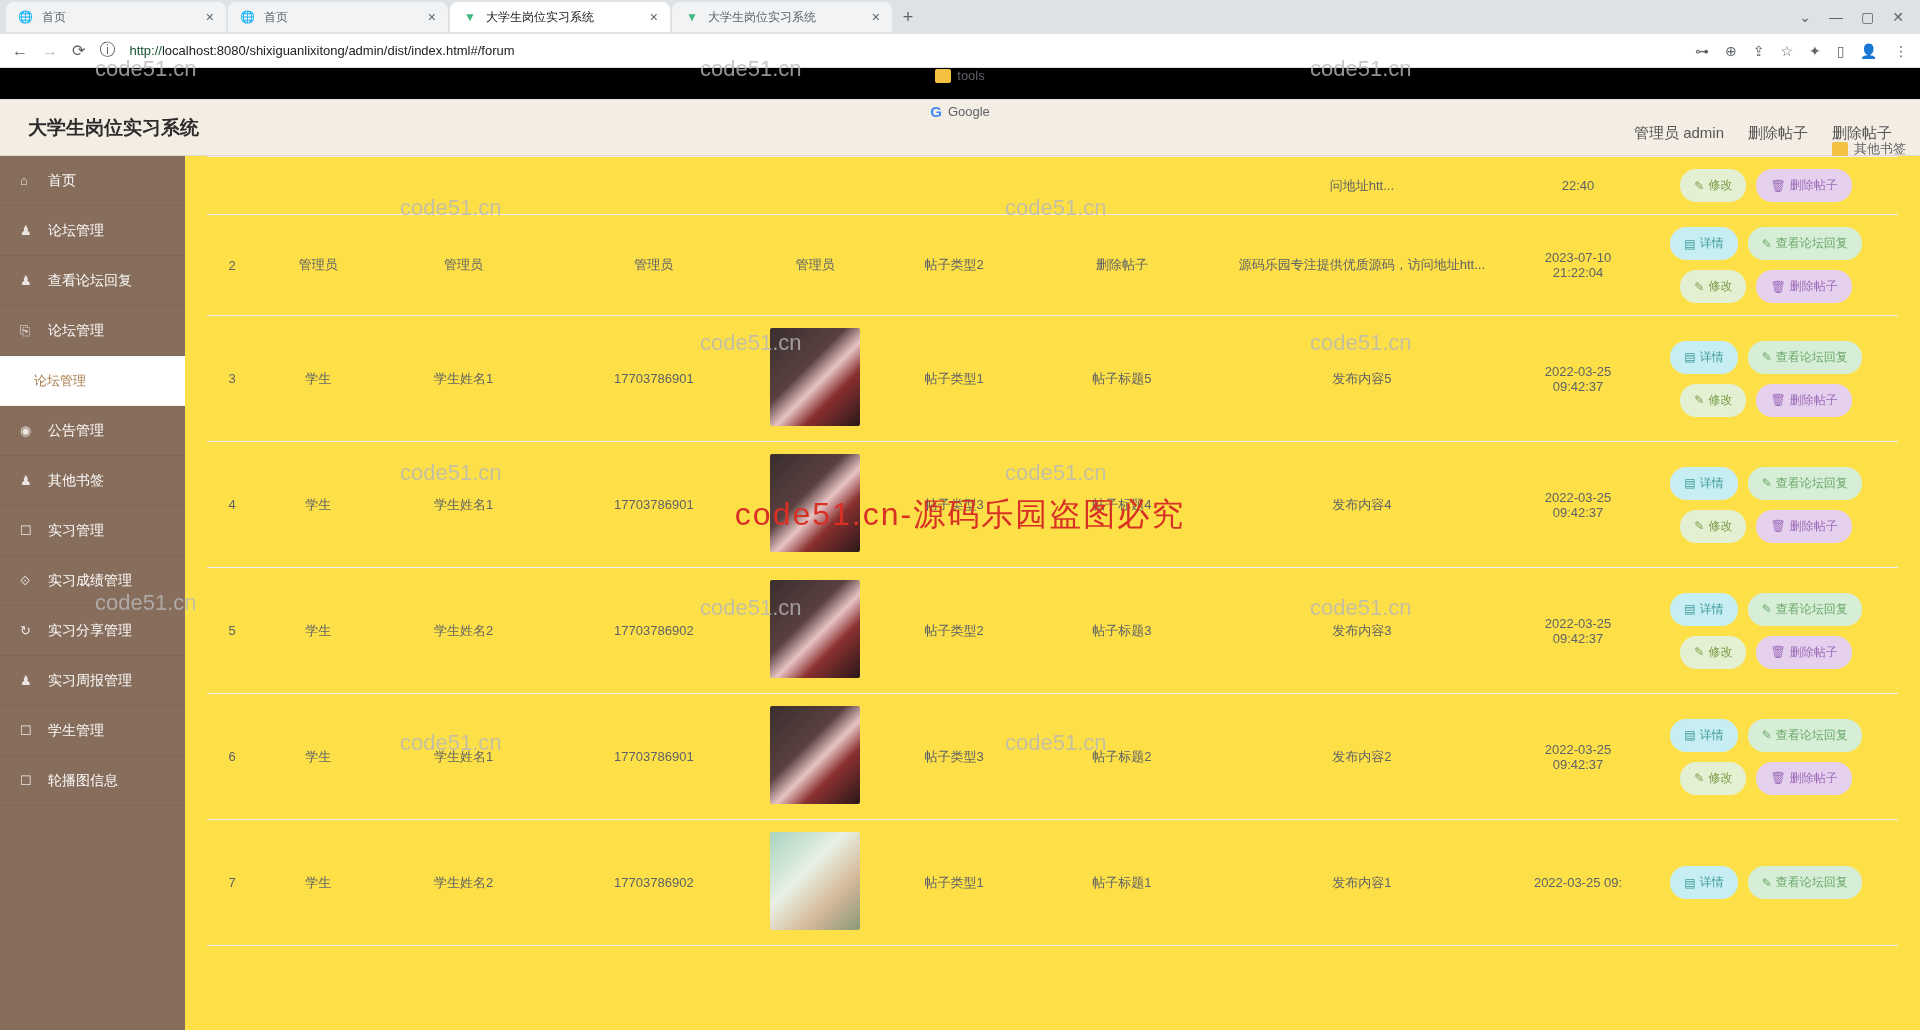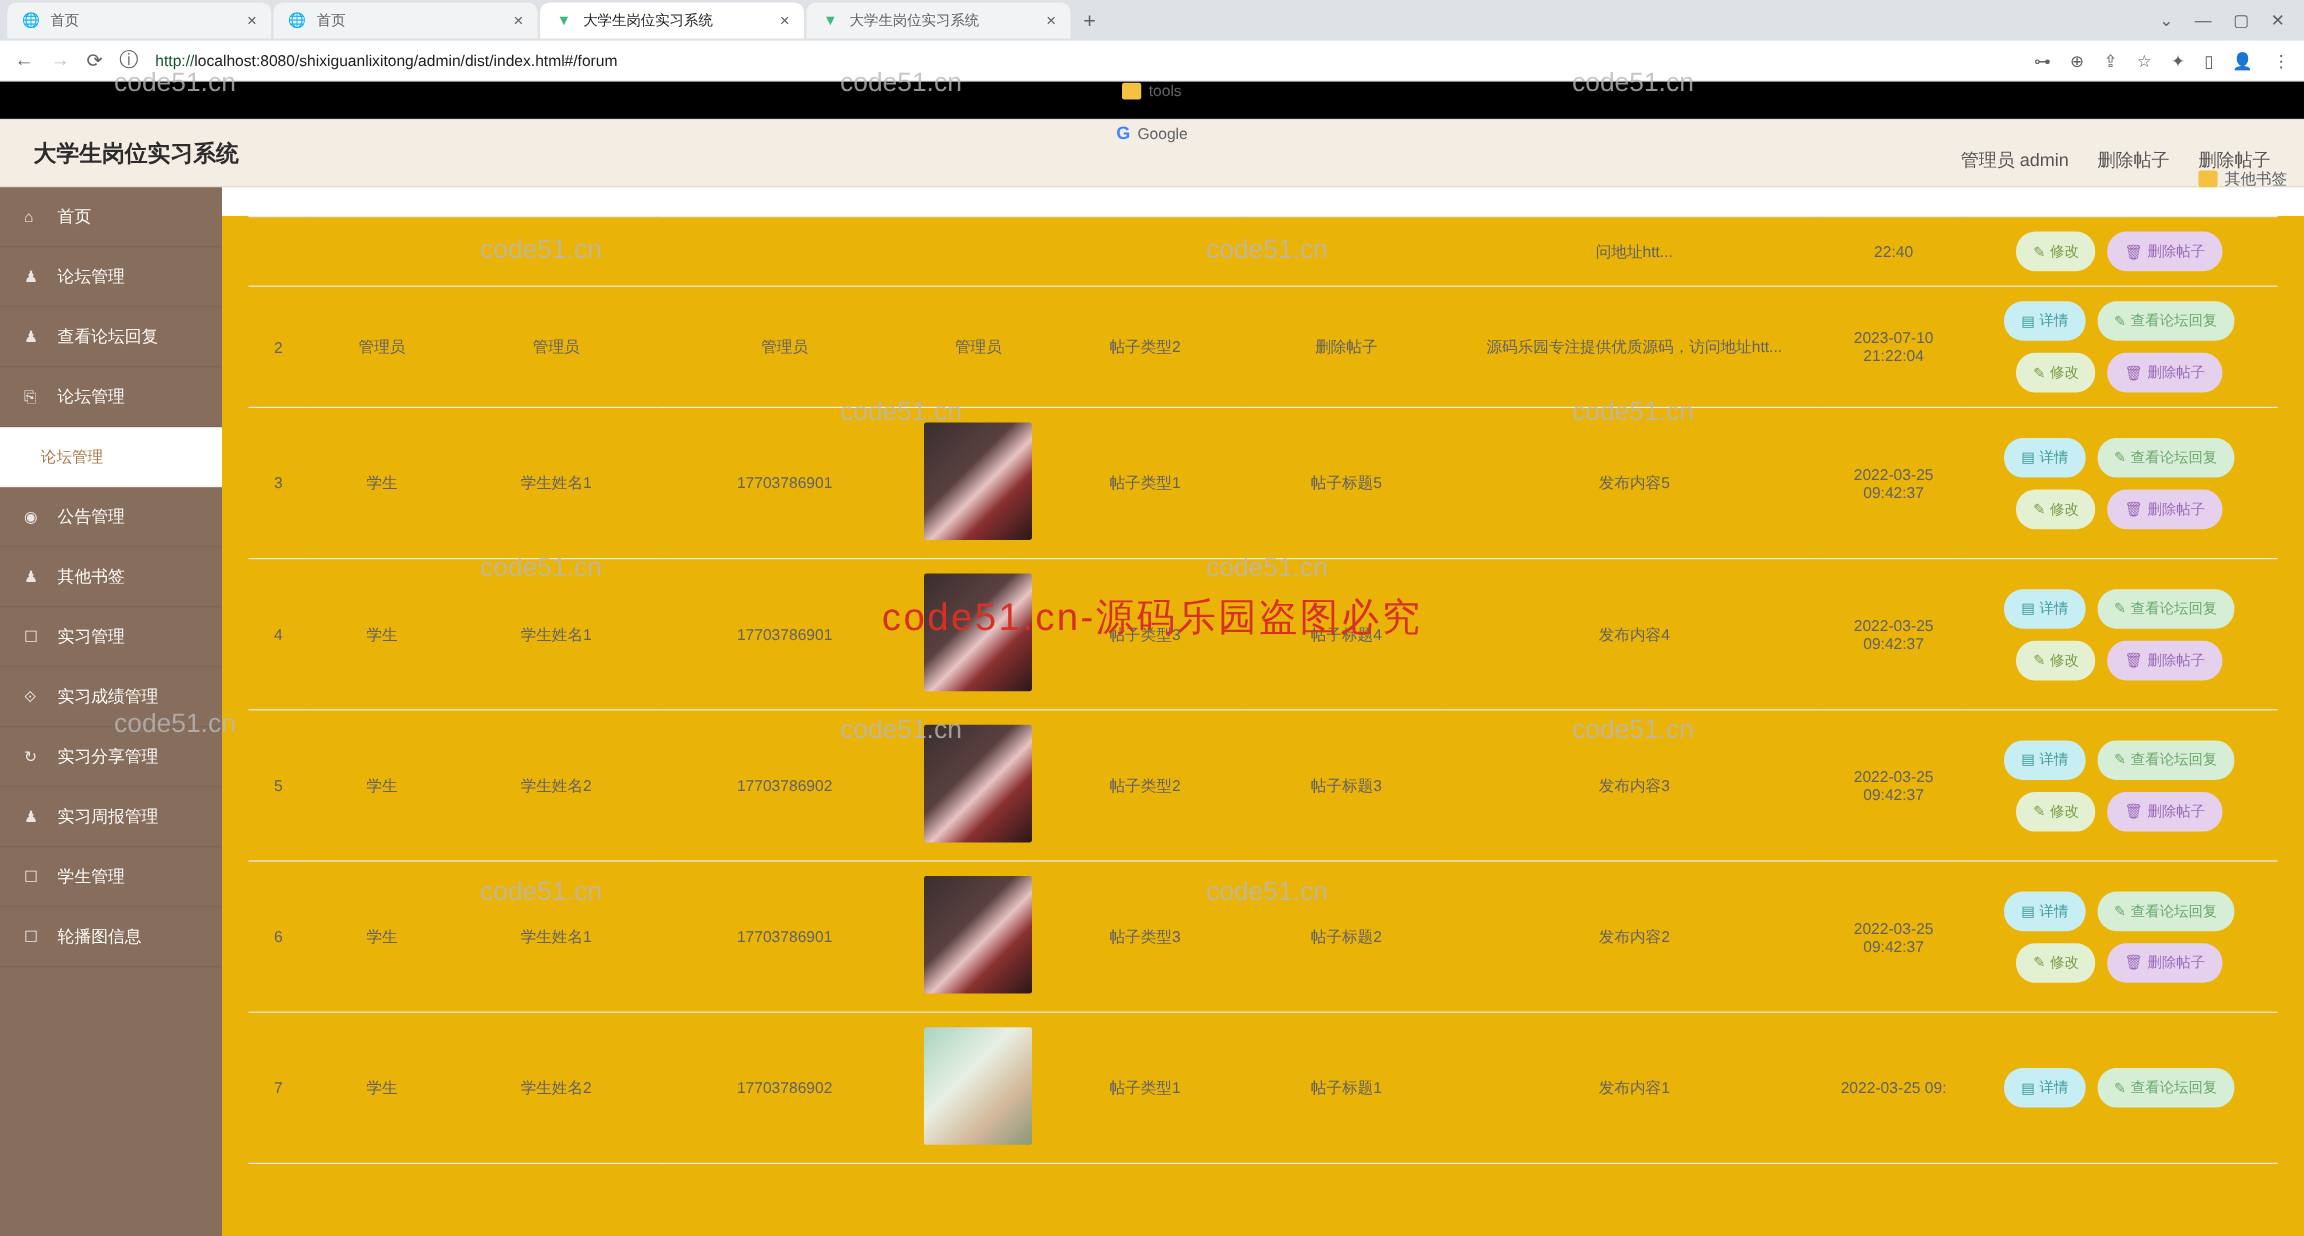--- a/index.html
+++ b/index.html
@@ -30,21 +30,21 @@
 .app-header { height: 56px; background: #f4ede4; display: flex; align-items: center; padding: 0 28px; border-bottom: 1px solid #e4d9cc; }
 .app-title { font-size: 19px; font-weight: bold; color: #2c2c2c; }
 .app-header-right { margin-left: auto; display: flex; gap: 24px; color: #555; font-size: 15px; margin-top: 12px; }
 
 .main-wrap { display: flex; height: calc(100vh - 156px); }
 .sidebar { width: 185px; background: #866d5c; color: #eee; overflow-y: auto; }
 .nav-item { height: 50px; display: flex; align-items: center; padding: 0 20px; gap: 12px; color: #fdfbf9; font-size: 14px; cursor: pointer; border-bottom: 1px solid rgba(0,0,0,0.05); }
 .nav-item.sub { padding-left: 34px; background: #fff; color: #a87948; font-size: 13px; }
 .nav-icon-slot { width: 16px; opacity: 0.85; font-size: 13px; }
 
-.content { flex: 1; background: #eab308; overflow: auto; padding: 0 22px; margin-top: 24px; }
+.content { flex: 1; background: #fde047; overflow: auto; padding: 0 22px; }
 .tbl { width: 100%; border-collapse: collapse; }
 .tbl td { border-top: 1px solid #ebeef5; border-bottom: 1px solid #ebeef5; padding: 12px 8px; text-align: center; color: #606266; font-size: 13px; vertical-align: middle; }
 .tbl td.idx { width: 50px; }
 .tbl td.img-cell { width: 110px; }
 .avatar-img { width: 90px; height: 98px; background: linear-gradient(135deg, #3a2e2e 0%, #5a4040 40%, #e8c4c4 55%, #8a3030 70%, #2a1818 100%); border-radius: 2px; display: inline-block; }
 .avatar-img.alt { background: linear-gradient(135deg, #a8d4c0 0%, #e8f0e4 40%, #d4b89a 70%, #8a9878 100%); }
 .ops { display: flex; flex-wrap: wrap; gap: 10px; justify-content: center; width: 240px; }
 .btn { padding: 8px 14px; border-radius: 16px; font-size: 12px; border: none; cursor: pointer; display: inline-flex; align-items: center; gap: 4px; }
 .btn-teal { background: #c7eef2; color: #409b9b; }
 .btn-green { background: #d6eed6; color: #6ba86b; }

